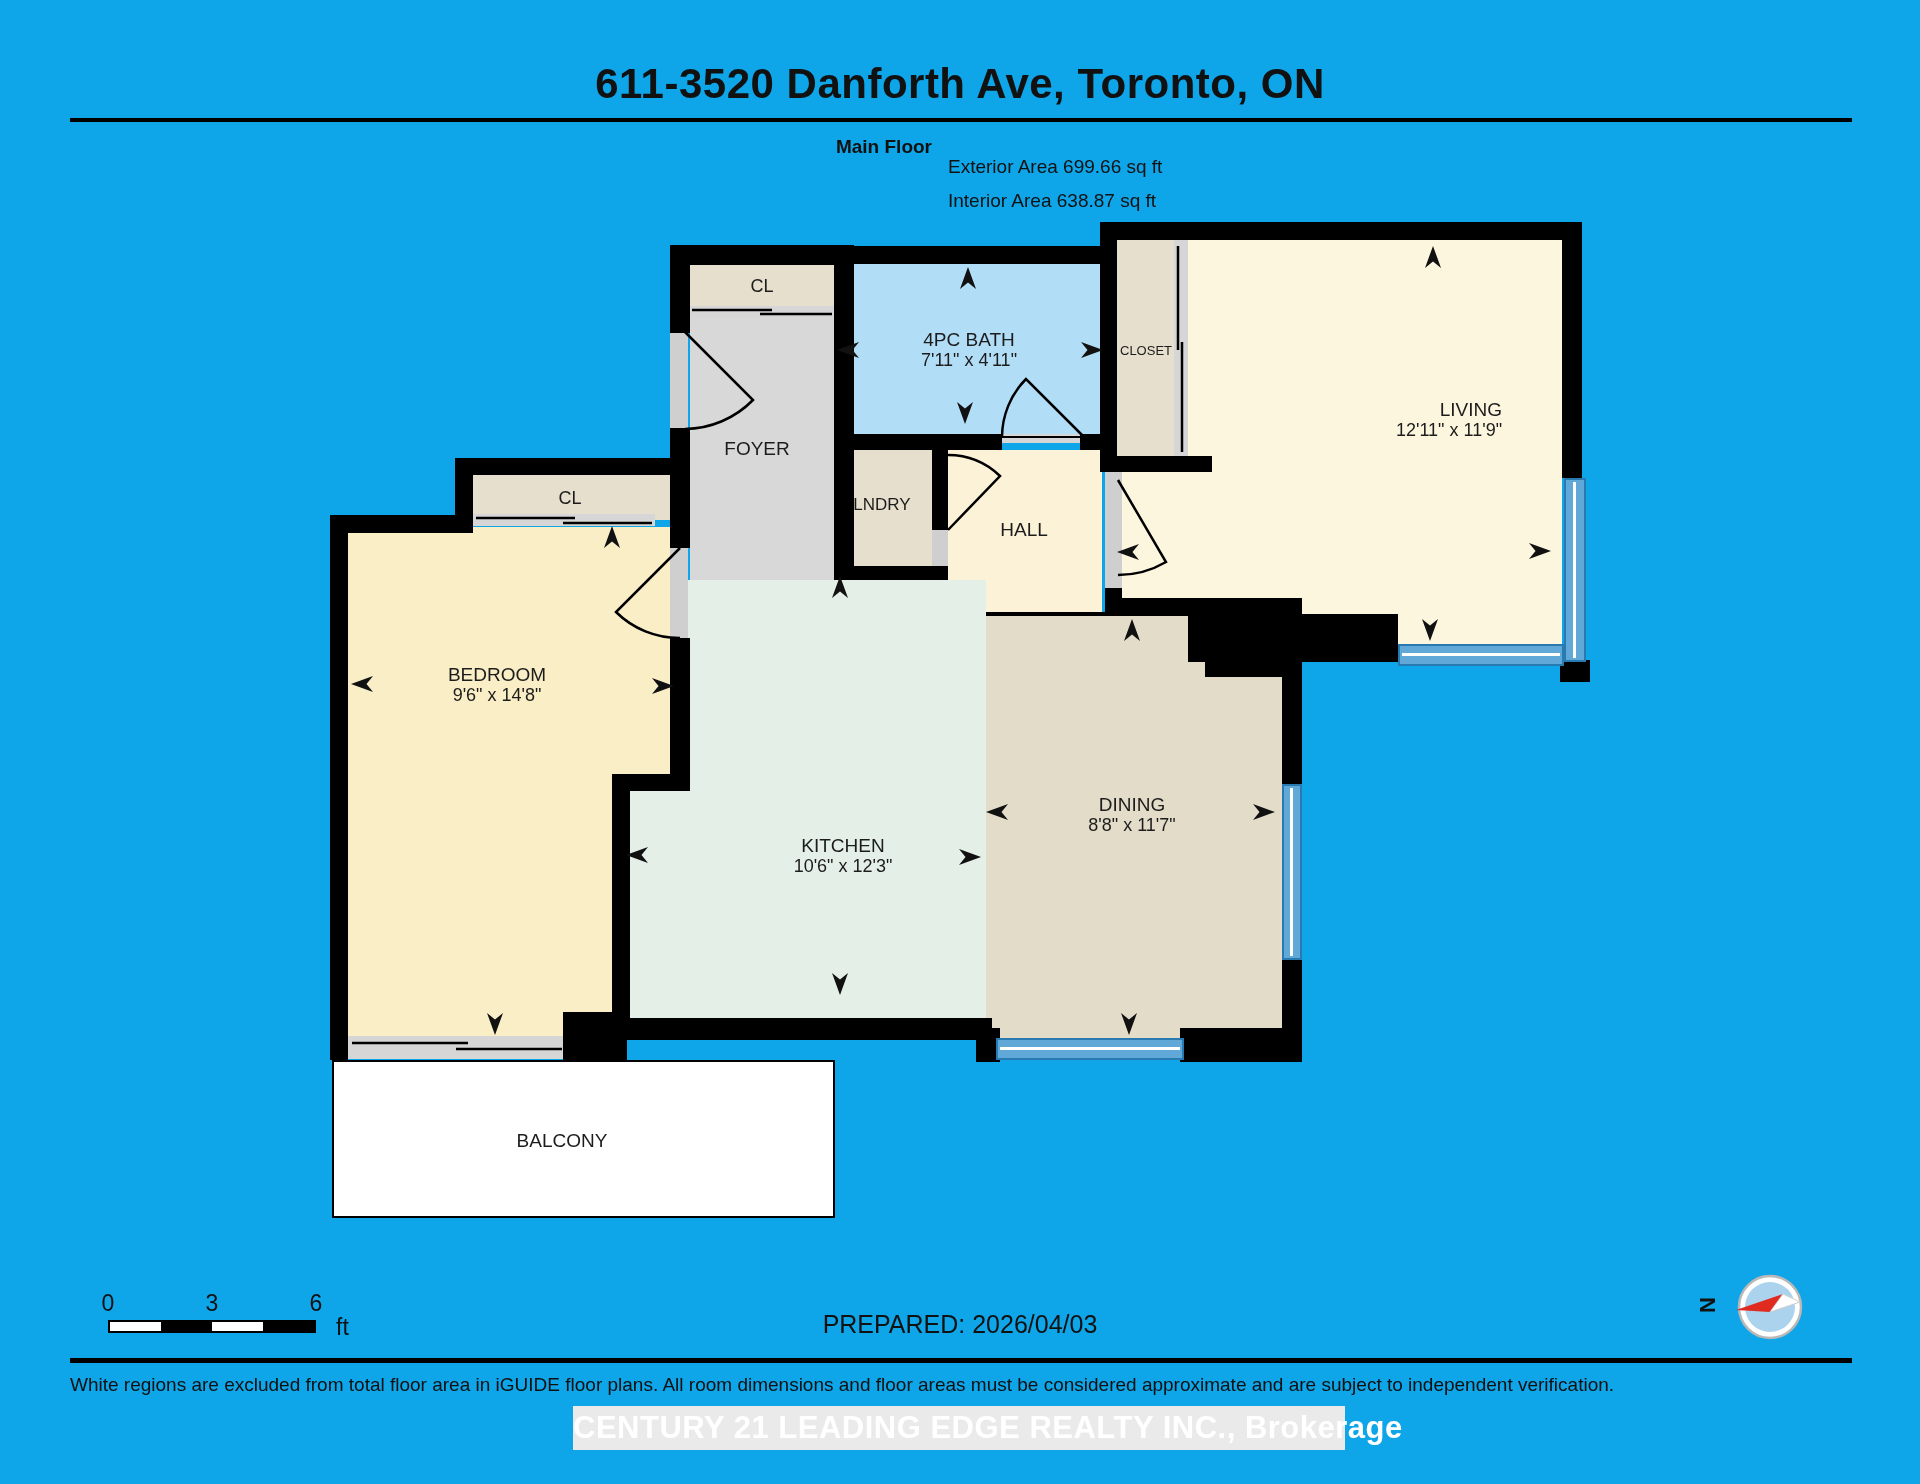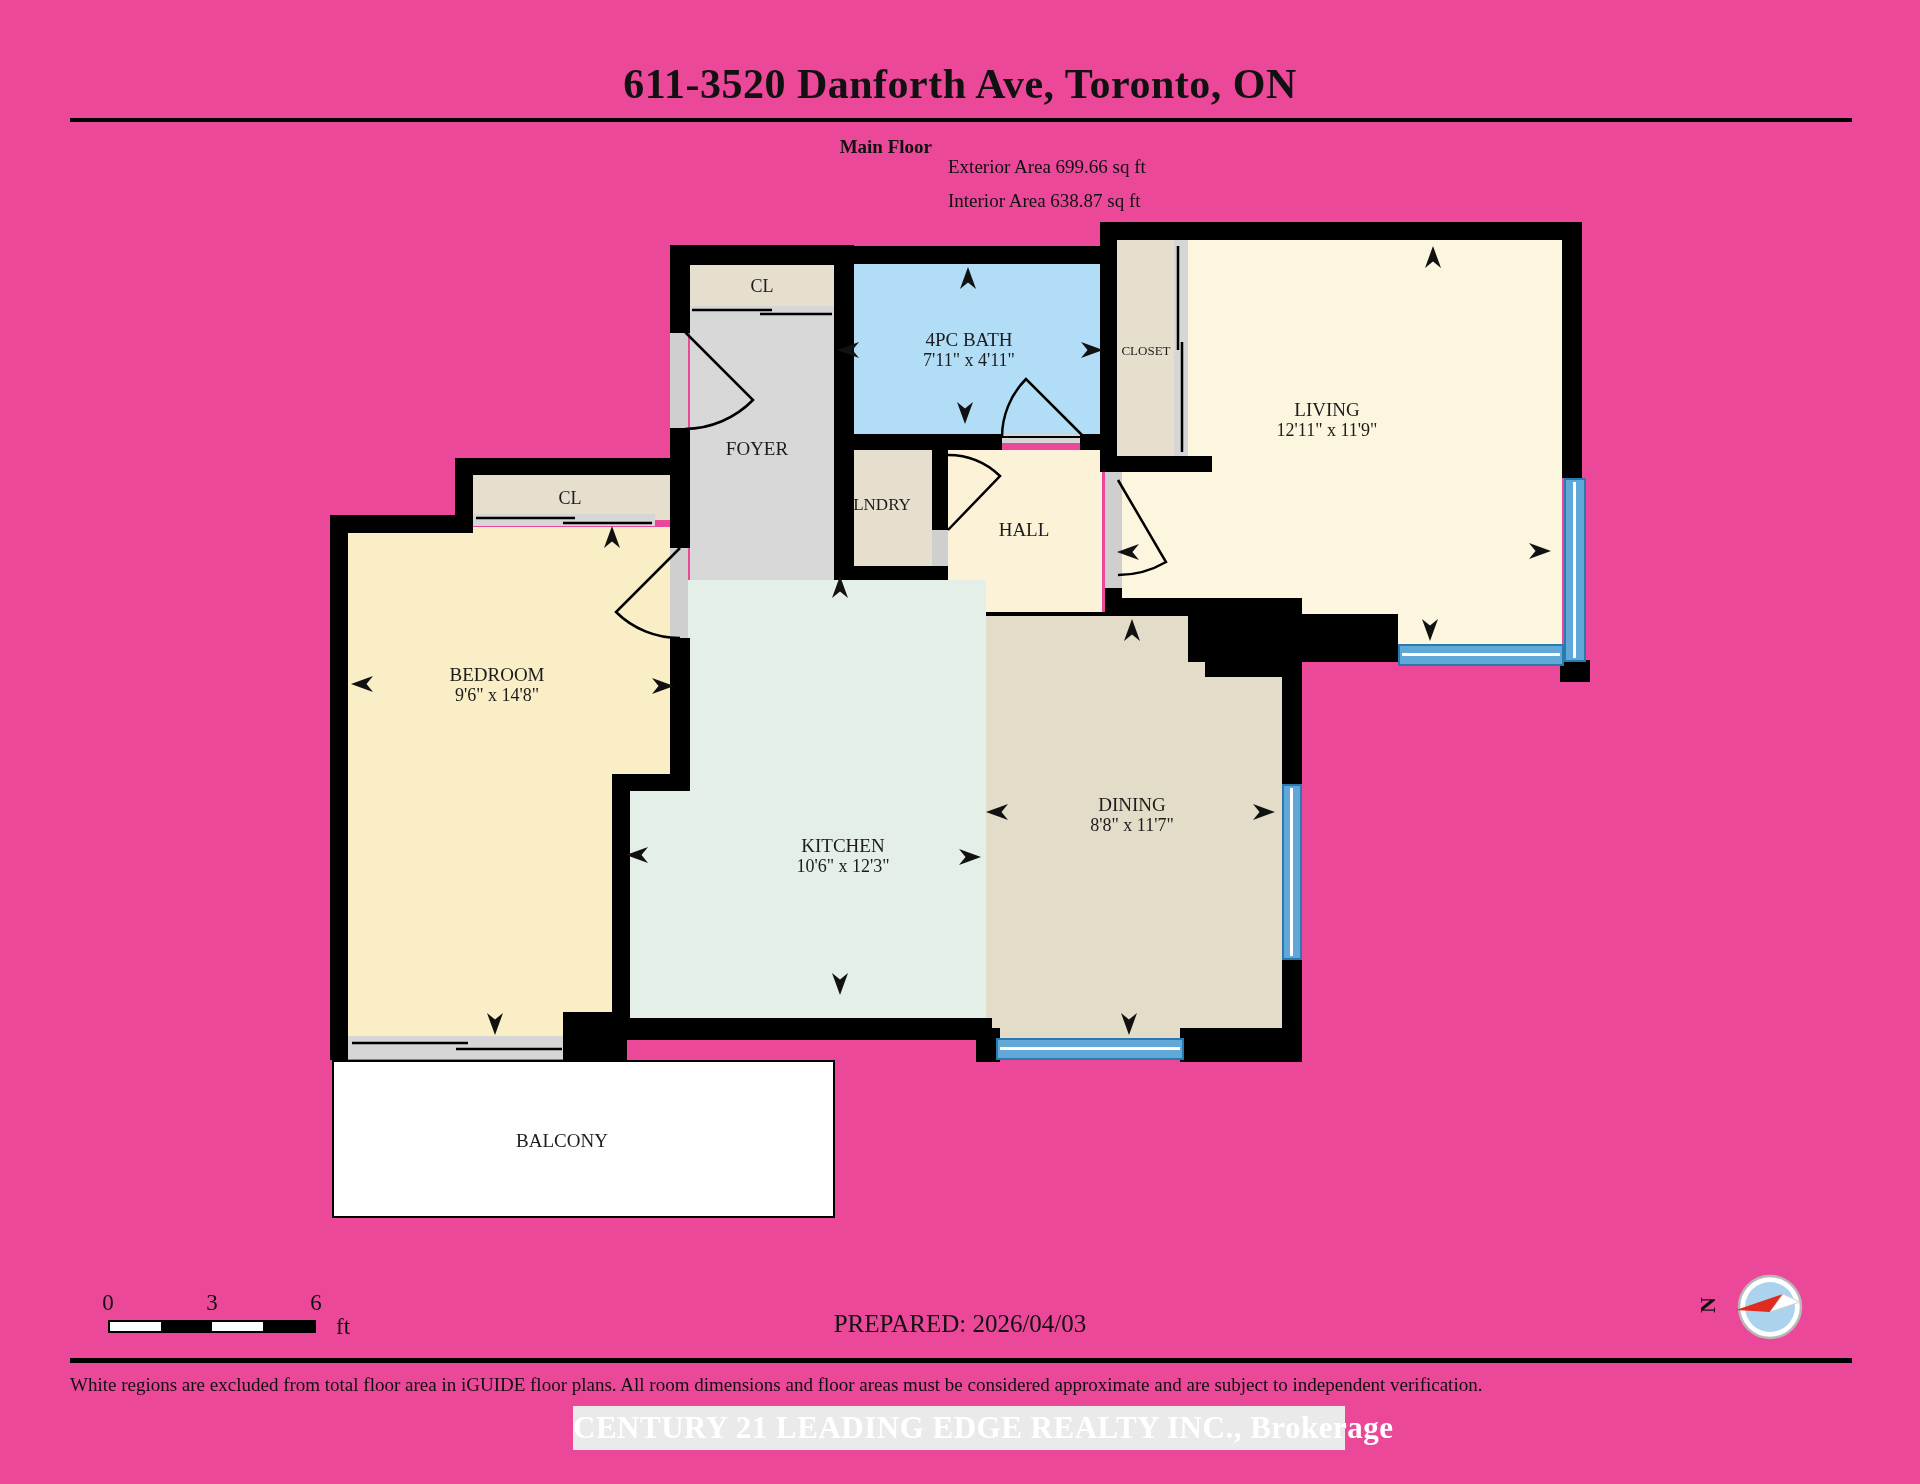--- a/index.html
+++ b/index.html
@@ -1,17 +1,17 @@
 <!DOCTYPE html>
 <html><head>
 <meta charset="utf-8">
 <style>
   html,body{margin:0;padding:0;background:#fff;}
-  .page{position:relative;width:1920px;height:1484px;background:#ec4899;overflow:hidden;
-        font-family:Liberation Serif, serif;color:#111;}
+  .page{position:relative;width:1920px;height:1484px;background:#0ea5e9;overflow:hidden;
+        font-family:Liberation Sans, sans-serif;color:#111;}
   
   .title{position:absolute;left:0;top:60px;width:1920px;text-align:center;
          font-size:42px;font-weight:bold;letter-spacing:0.5px;}
   .rule{position:absolute;background:#000;}
   .floor-label{position:absolute;left:640px;top:136px;width:292px;text-align:right;
                font-size:19px;font-weight:bold;}
   .area-line{position:absolute;left:948px;font-size:19px;margin-top:20px;}
   
   .room{position:absolute;}
   .wall{position:absolute;background:#000;}
@@ -211,21 +211,21 @@
           </g>
       </g>
     </svg>
 
     <div class="label small-label" style="left:762px;top:286px;">CL</div>
     <div class="label" style="left:969px;top:350px;">
       <div class="rname">4PC BATH</div>
       <div class="rdims">7'11" x 4'11"</div>
     </div>
     <div class="label tiny-label" style="left:1146px;top:350px;">CLOSET</div>
-    <div class="label" style="left:1327px;top:420px;">
+    <div class="label" style="left:1449px;top:420px;text-align:right;">
       <div class="rname">LIVING</div>
       <div class="rdims">12'11" x 11'9"</div>
     </div>
     <div class="label" style="left:757px;top:448px;font-size:19px;">FOYER</div>
     <div class="label" style="left:882px;top:504px;font-size:17px;">LNDRY</div>
     <div class="label" style="left:1024px;top:529px;font-size:19px;">HALL</div>
     <div class="label small-label" style="left:570px;top:498px;">CL</div>
     <div class="label" style="left:497px;top:685px;">
       <div class="rname">BEDROOM</div>
       <div class="rdims">9'6" x 14'8"</div>

